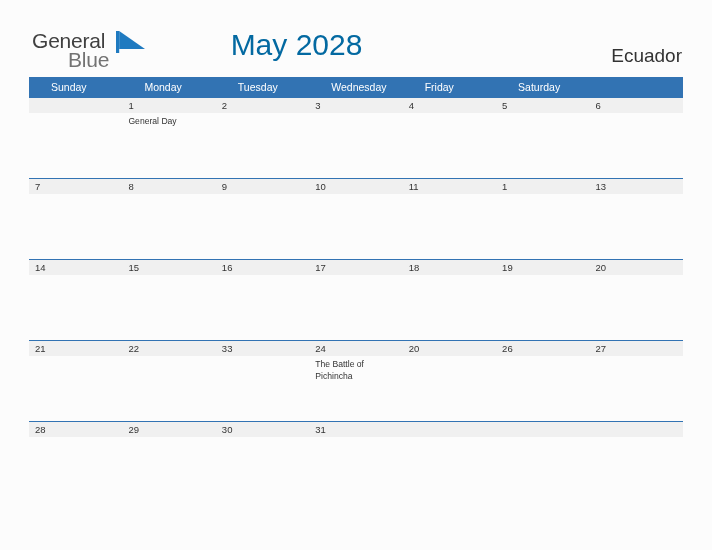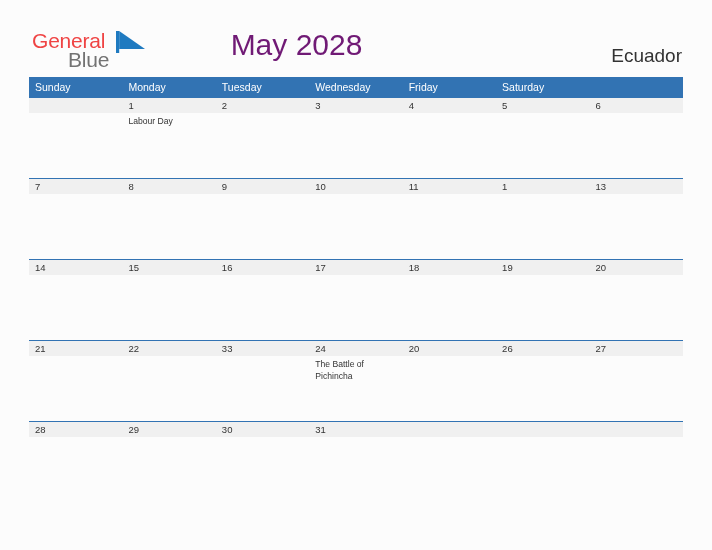--- a/index.html
+++ b/index.html
@@ -38,21 +38,21 @@
     width: 120px;
     height: 44px;
     line-height: 1;
   }
 
   .logo-general {
     position: absolute;
     left: 0;
     top: 0;
     font-size: 21px;
-    color: #ef4444;
+    color: #404040;
     letter-spacing: -0.2px;
     font-family: "Liberation Sans", sans-serif;
   }
 
   .logo-flag {
     position: absolute;
     left: 84px;
     top: 1px;
     width: 30px;
     height: 22px;
@@ -68,21 +68,21 @@
     font-family: "Liberation Sans", sans-serif;
   }
 
   .cal-title {
     position: absolute;
     left: 0;
     top: 28px;
     width: 580px;
     text-align: center;
     font-size: 30px;
-    color: #701a75;
+    color: #0369a1;
     font-weight: normal;
     letter-spacing: 0px;
     font-family: "Liberation Sans", sans-serif;
     padding-left: 13px;
   }
 
   .cal-country {
     position: absolute;
     right: 30px;
     top: 45px;
@@ -105,21 +105,21 @@
     height: 20px;
     background: #3273b3;
   }
 
   .weekday-cell {
     width: 93.43px;
     height: 20px;
     color: #ffffff;
     font-size: 10.5px;
     line-height: 20px;
-    padding-left: 6px;
+    padding-left: 22px;
     font-family: "Liberation Sans", sans-serif;
     white-space: nowrap;
     overflow: hidden;
   }
 
   .week-row {
     width: 654px;
     position: relative;
   }
 
@@ -209,21 +209,21 @@
         <div class="date-cell">1</div>
         <div class="date-cell">2</div>
         <div class="date-cell">3</div>
         <div class="date-cell">4</div>
         <div class="date-cell">5</div>
         <div class="date-cell">6</div>
       </div>
       <div class="event-band">
         <div class="event-cell"></div>
         <div class="event-cell">
-            <span class="event-text">Labour Day</span>
+            <span class="event-text">General Day</span>
           </div>
         <div class="event-cell"></div>
         <div class="event-cell"></div>
         <div class="event-cell"></div>
         <div class="event-cell"></div>
         <div class="event-cell"></div>
       </div>
     </div>
 
     <div class="week-row">

